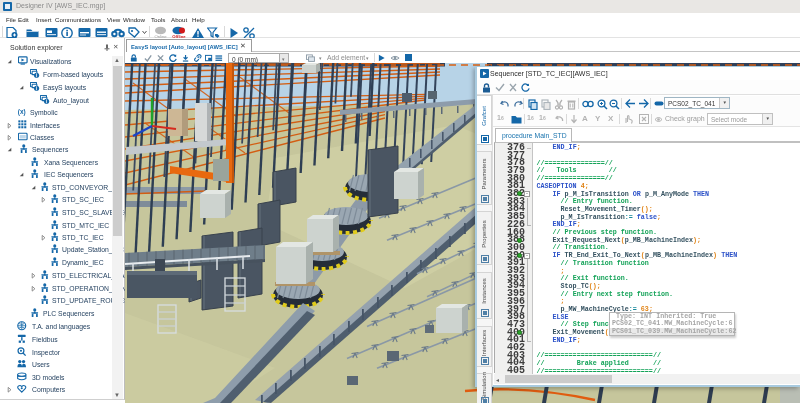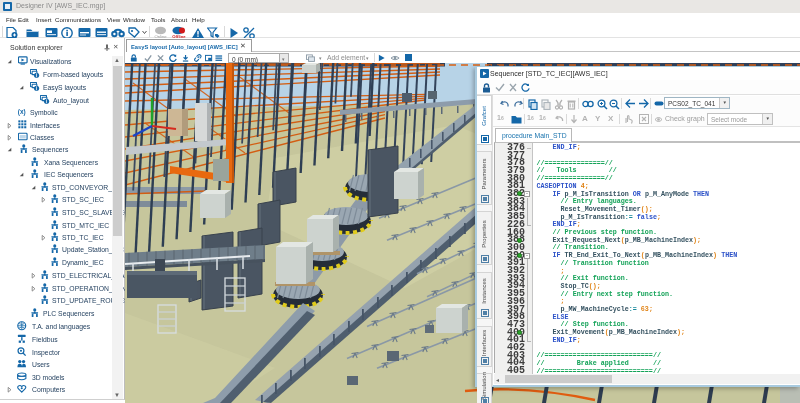--- a/index.html
+++ b/index.html
@@ -1002,21 +1002,21 @@
       <div id="codelines">
 <div class="cl" style="top:1.3px"><span class="num">376</span><span class="code">    <span class="k">END_IF</span><span class="o">;</span></span></div>
 <div class="cl" style="top:9.0px"><span class="num">377</span><span class="code"></span></div>
 <div class="cl" style="top:16.7px"><span class="num">378</span><span class="code"><span class="c">//===============//</span></span></div>
 <div class="cl" style="top:24.4px"><span class="num">379</span><span class="code"><span class="c">//   Tools        //</span></span></div>
 <div class="cl" style="top:32.1px"><span class="num">380</span><span class="code"><span class="c">//===============//</span></span></div>
 <div class="cl" style="top:39.8px"><span class="num">381</span><span class="code"><span class="k">CASEOPTION</span> <span class="o">4;</span></span></div>
 <div class="cl" style="top:47.5px"><span class="num">382</span><span class="code">    <span class="k">IF</span> p_M_IsTransition <span class="k">OR</span> p_M_AnyMode <span class="k">THEN</span></span></div>
 <div class="gdot" style="top:48.3px"></div>
 <div class="fbox" style="top:48.0px">-</div>
-<div class="cl" style="top:55.2px"><span class="num">383</span><span class="code">      <span class="c">// Entry languages.</span></span></div>
+<div class="cl" style="top:55.2px"><span class="num">383</span><span class="code">      <span class="c">// Entry function.</span></span></div>
 <div class="cl" style="top:62.9px"><span class="num">384</span><span class="code">      Reset_Movement_Timer<span class="o">();</span></span></div>
 <div class="cl" style="top:70.6px"><span class="num">385</span><span class="code">      p_M_IsTransition<span class="t">:=</span> <span class="k">false</span><span class="o">;</span></span></div>
 <div class="cl" style="top:78.3px"><span class="num">226</span><span class="code">    <span class="k">END_IF</span><span class="o">;</span></span></div>
 <div class="cl" style="top:86.0px"><span class="num">160</span><span class="code">    <span class="c">// Previous step function.</span></span></div>
 <div class="cl" style="top:93.7px"><span class="num">388</span><span class="code">    Exit_Request_Next<span class="o">(</span>p_MB_MachineIndex<span class="o">);</span></span></div>
 <div class="gdot" style="top:94.5px"></div>
 <div class="cl" style="top:101.4px"><span class="num">300</span><span class="code">    <span class="c">// Transition.</span></span></div>
 <div class="cl" style="top:109.1px"><span class="num">390</span><span class="code">    <span class="k">IF</span> TR_End_Exit_To_Next<span class="o">(</span>p_MB_MachineIndex<span class="o">)</span> <span class="k">THEN</span></span></div>
 <div class="gdot" style="top:109.9px"></div>
 <div class="fbox" style="top:109.6px">-</div>
@@ -1035,19 +1035,24 @@
 <div class="cl" style="top:201.5px"><span class="num">402</span><span class="code"></span></div>
 <div class="cl" style="top:209.2px"><span class="num">403</span><span class="code"><span class="c">//===========================//</span></span></div>
 <div class="cl" style="top:216.9px"><span class="num">404</span><span class="code"><span class="c">//        Brake applied      //</span></span></div>
 <div class="cl" style="top:224.6px"><span class="num">405</span><span class="code"><span class="c">//===========================//</span></span></div>
 <div class="ftick" style="top:5.3px"></div>
 <div class="fline" style="top:54.5px;height:27.8px"></div>
 <div class="ftick" style="top:82.3px"></div>
 <div class="fline" style="top:116.1px;height:81.7px"></div>
 <div class="ftick" style="top:197.8px"></div>
 </div>
+      <div id="tooltip">
+        <div> Type: INT Inherited: True</div>
+        <div>PCS02_TC_041.MW_MachineCycle:6</div>
+        <div style="background:#e9e9e9">PCS01_TC_039.MW_MachineCycle:62</div>
+      </div>
     </div>
     <div id="hscroll">
         <div class="ar">◂</div>
         <div class="thumb"></div>
       </div>
   </div>
 </div>
 
 </body></html>

